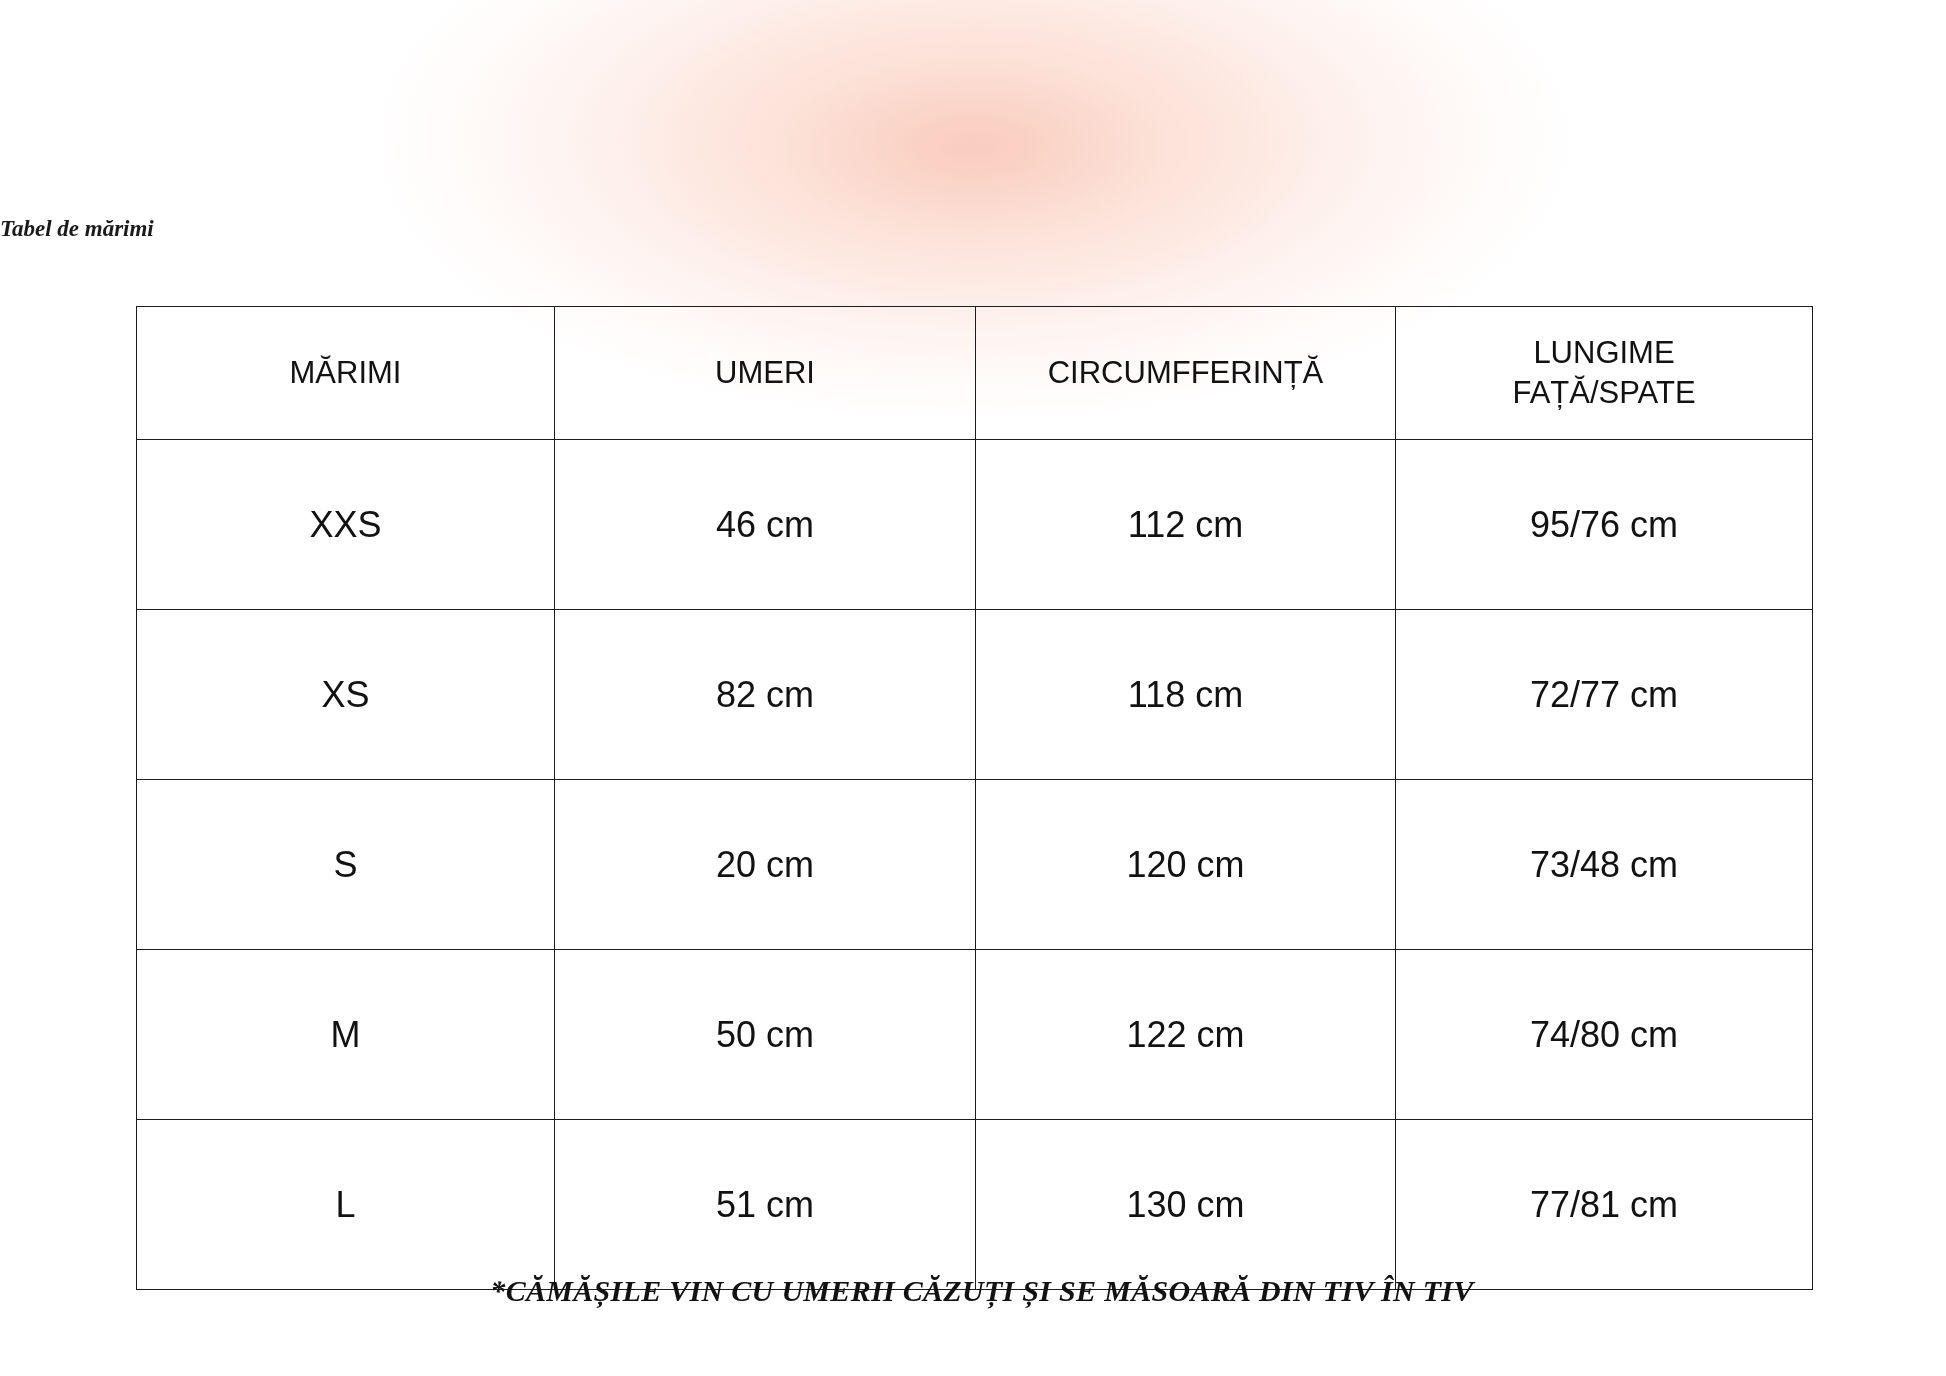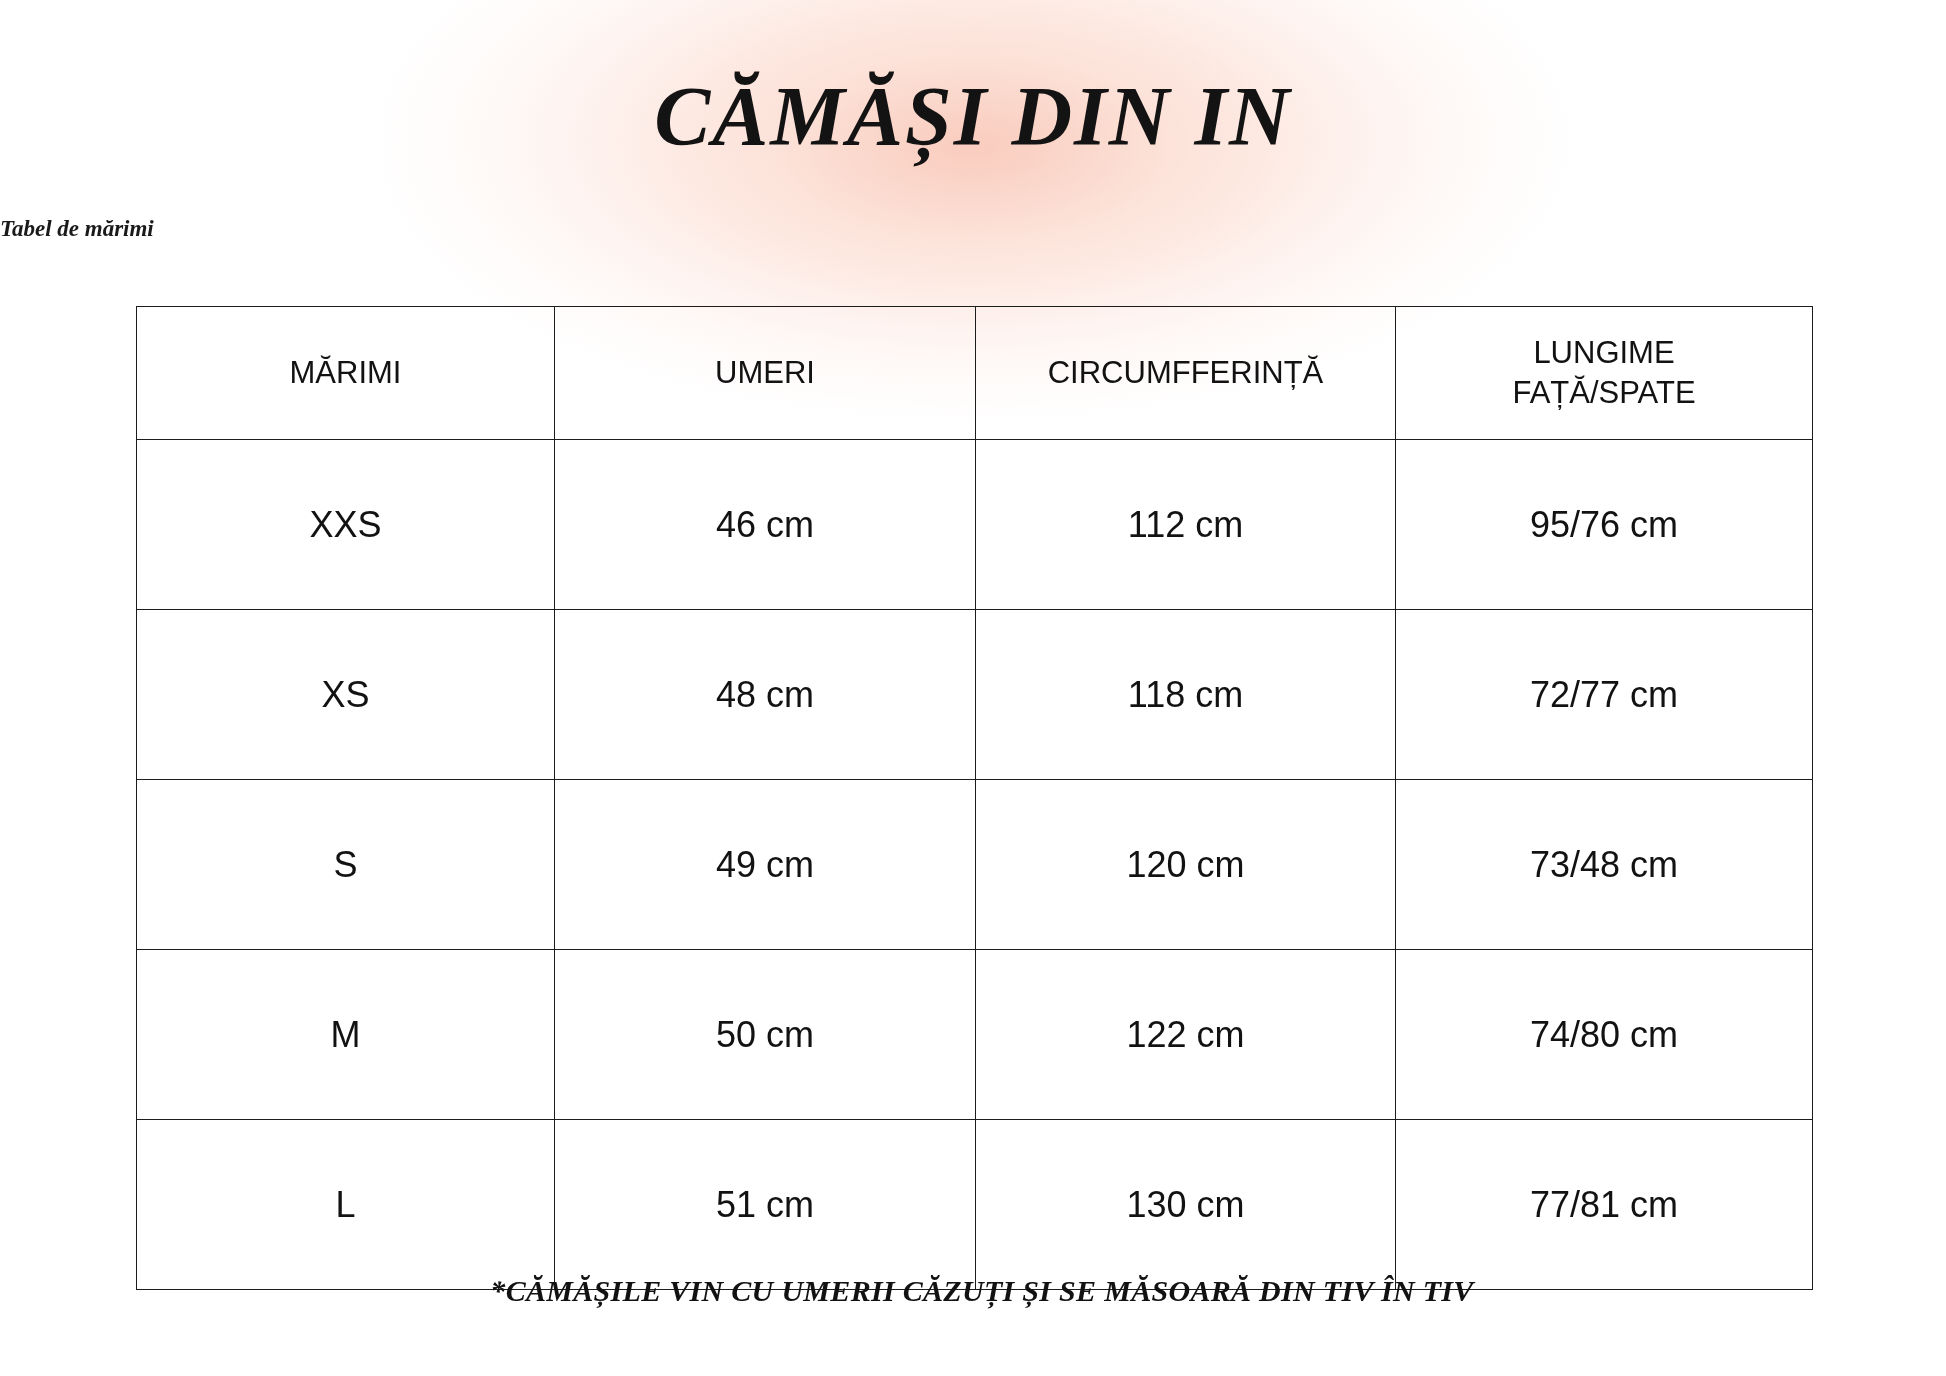--- a/index.html
+++ b/index.html
@@ -125,21 +125,20 @@
   }
 </style>
 </head>
 <body>
 
 <div class="bg-glow"></div>
 <div class="bg-glow-2"></div>
 
 <div class="page">
 
-  <div class="title">CĂMĂȘI DIN IN</div>
 
   <div class="subtitle">Tabel de mărimi</div>
 
   <table class="size-table">
     <colgroup>
       <col class="c0">
         <col class="c1">
         <col class="c2">
         <col class="c3">
     </colgroup>
@@ -156,27 +155,27 @@
     </thead>
     <tbody>
       <tr>
         <td>XXS</td>
         <td>46 cm</td>
         <td>112 cm</td>
         <td>95/76 cm</td>
       </tr>
       <tr>
         <td>XS</td>
-        <td>48 cm</td>
+        <td>82 cm</td>
         <td>118 cm</td>
         <td>72/77 cm</td>
       </tr>
       <tr>
         <td>S</td>
-        <td>49 cm</td>
+        <td>20 cm</td>
         <td>120 cm</td>
         <td>73/48 cm</td>
       </tr>
       <tr>
         <td>M</td>
         <td>50 cm</td>
         <td>122 cm</td>
         <td>74/80 cm</td>
       </tr>
       <tr>

